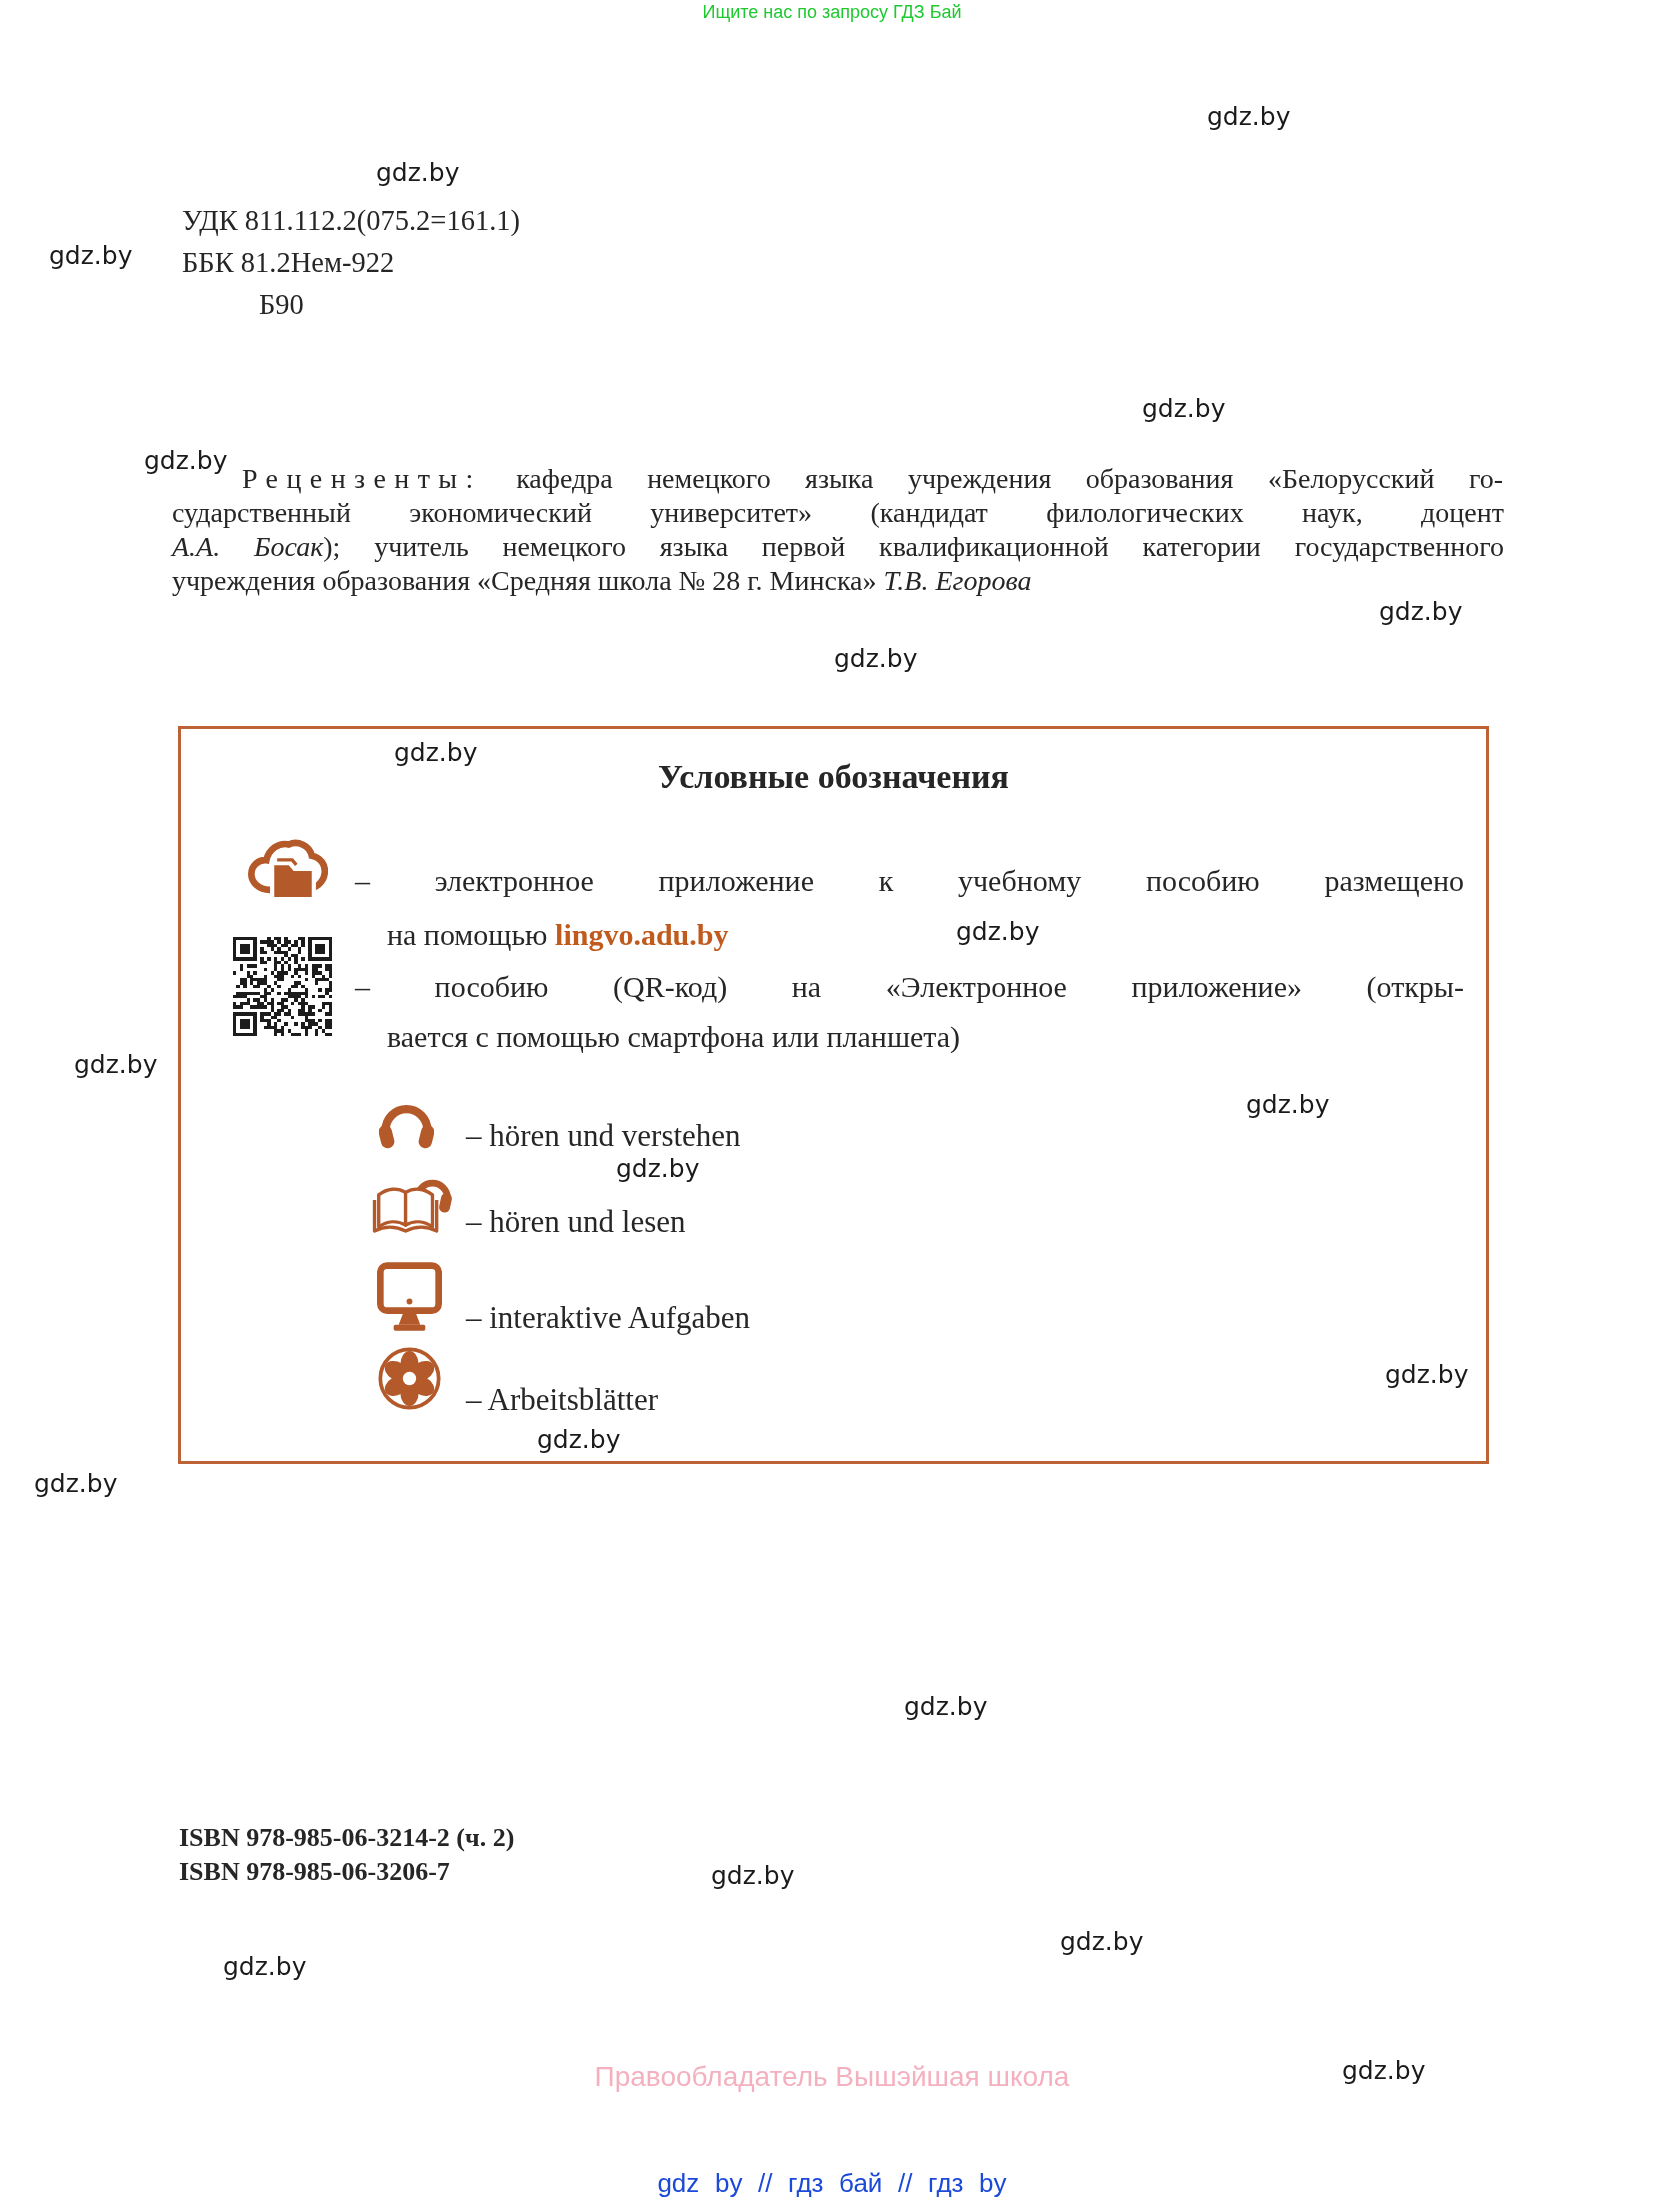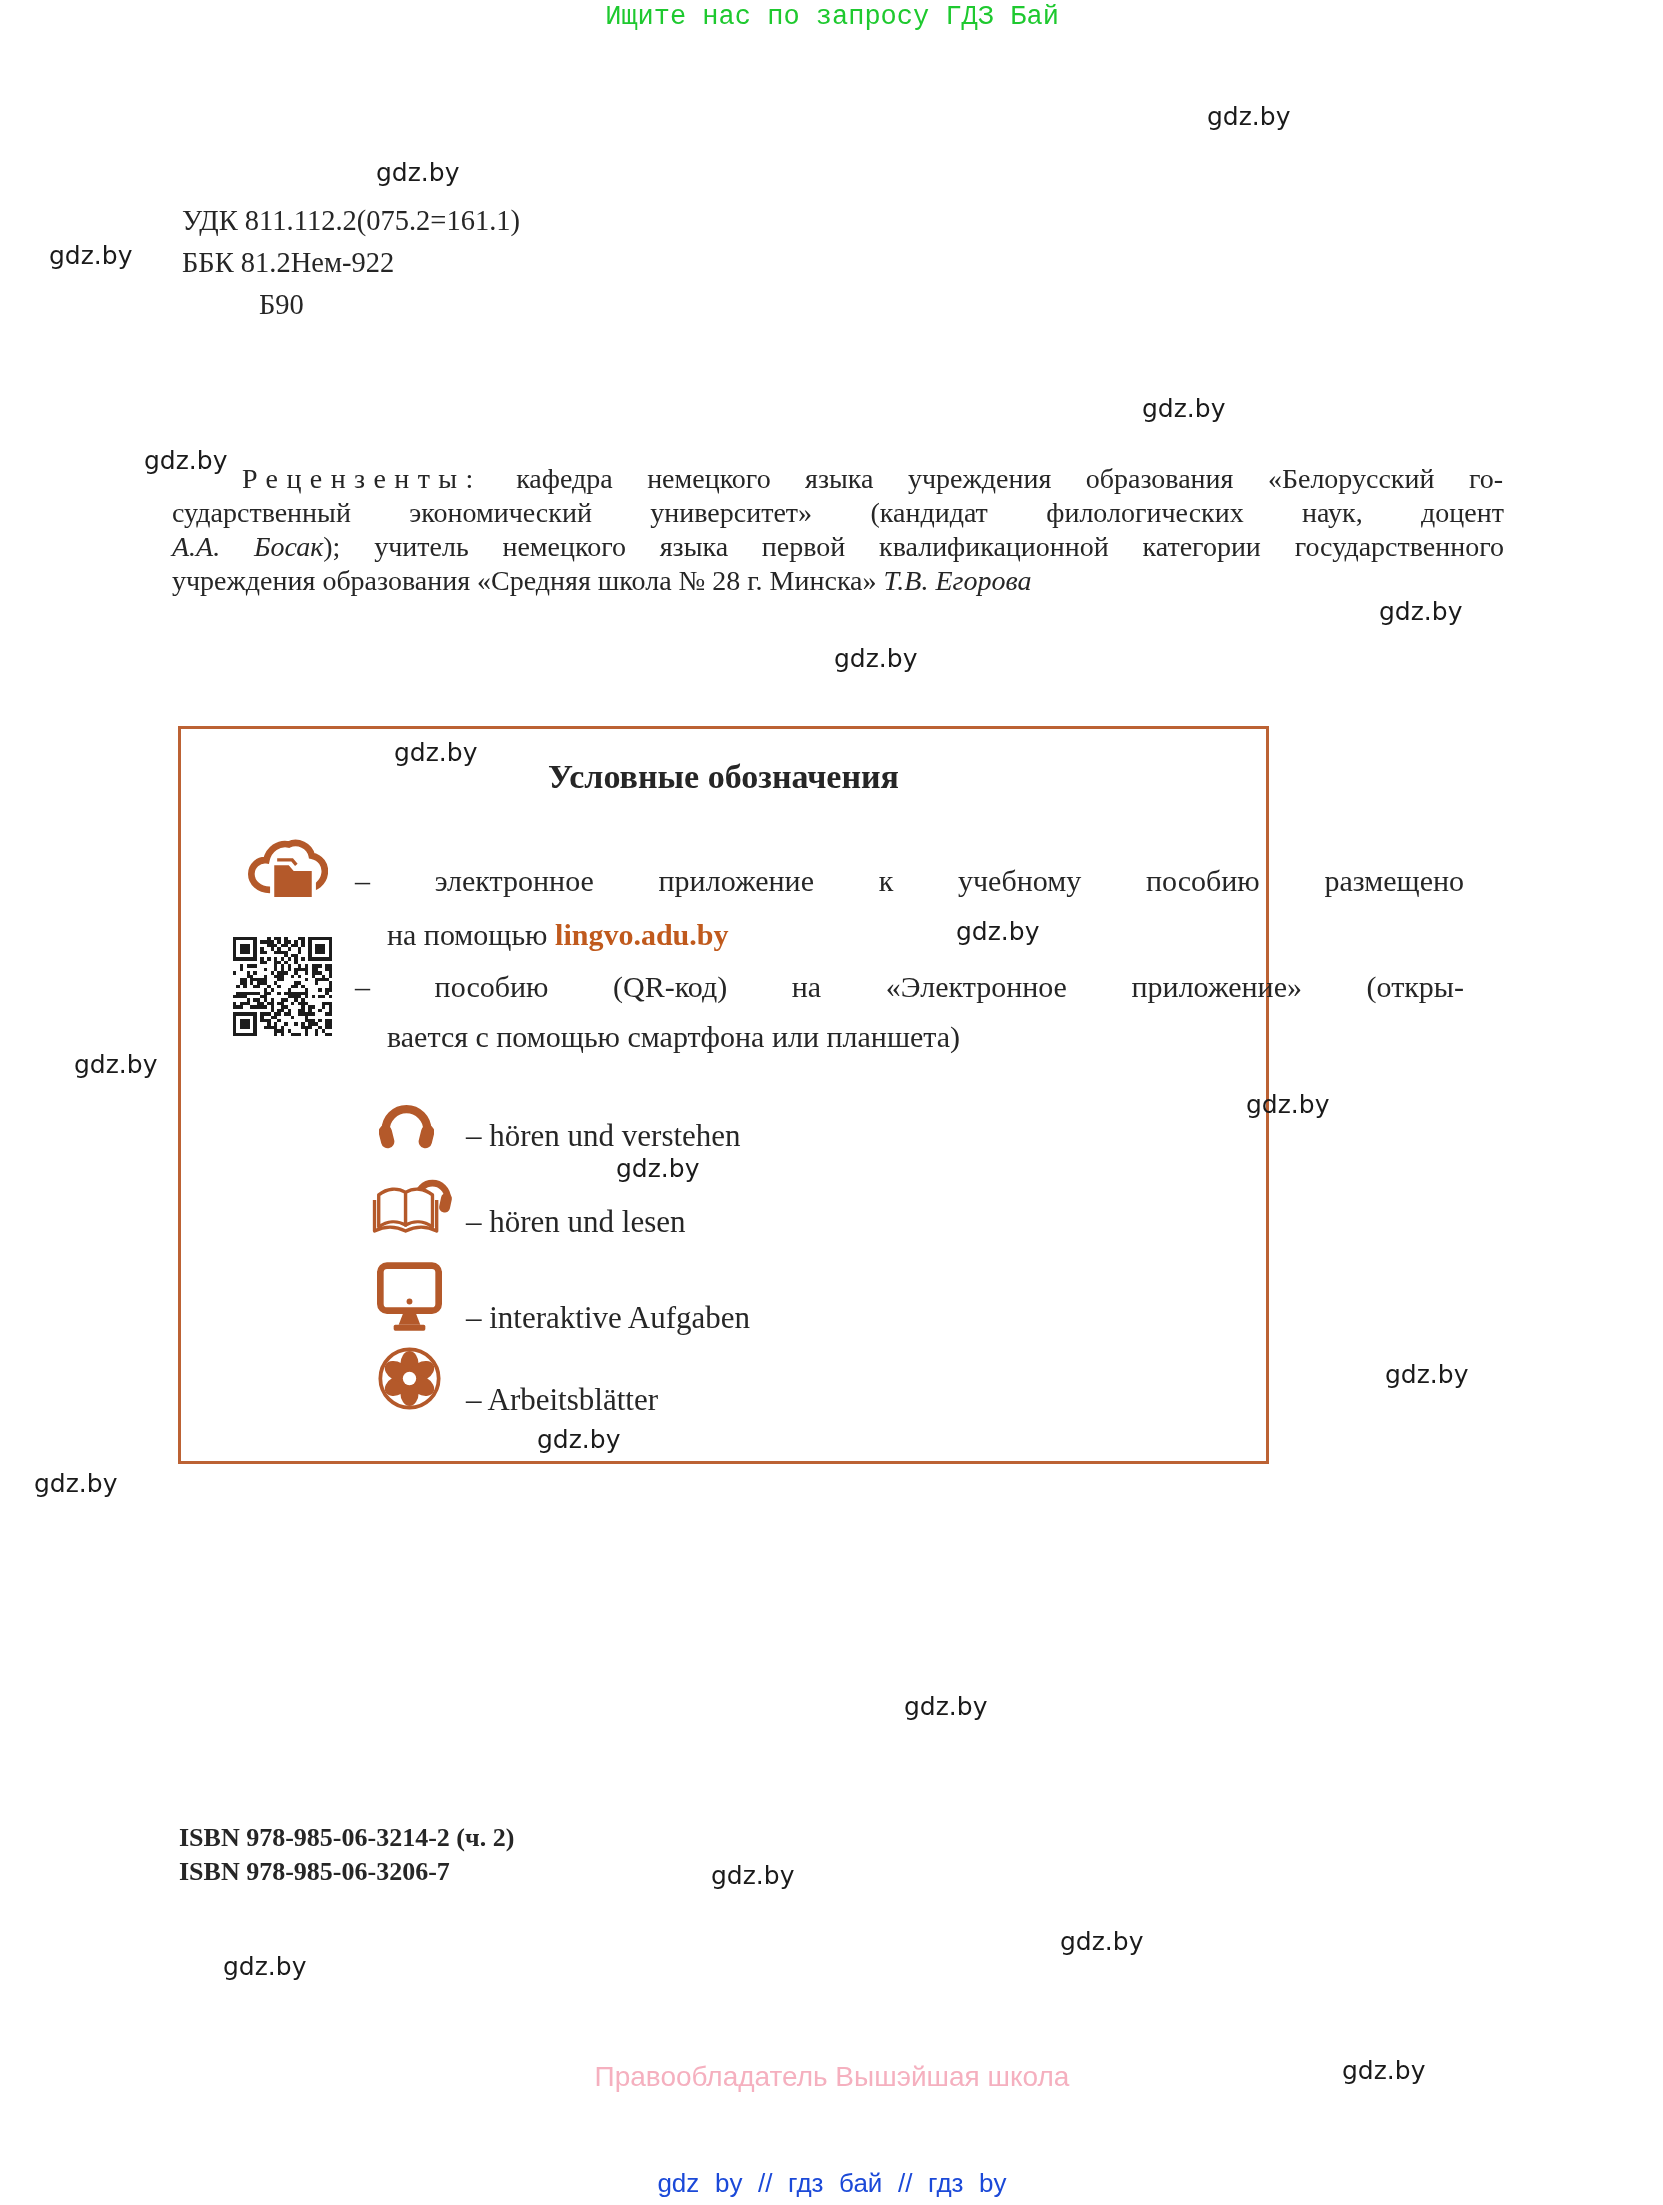--- a/index.html
+++ b/index.html
@@ -10,32 +10,32 @@
     --links-blue:#1b49d8;
     --publisher-pink:#f5b0bf;
     --text-dark:#262626;
     --watermark-black:#1a1a1a;
     --qr-black:#1c1c1c;
   }
   html,body{margin:0;padding:0;background:#ffffff;}
   .page{position:relative;width:1664px;height:2205px;background:#fff;overflow:hidden;
         font-family:"Liberation Serif","DejaVu Serif",serif;color:var(--text-dark);}
   .banner-green{position:absolute;left:0;right:0;top:1.7px;text-align:center;
-        font-family:Liberation Mono, monospace;font-size:27px;color:var(--banner-green);}
+        font-family:Liberation Sans, sans-serif;font-size:18px;color:var(--banner-green);}
   .wm{position:absolute;font-family:"DejaVu Sans","Liberation Sans",sans-serif;
         font-size:25px;color:var(--watermark-black);white-space:nowrap;z-index:5;}
   .udk-block{position:absolute;left:182px;top:200px;font-size:28.5px;line-height:42px;white-space:nowrap;}
   .udk-block .b90{padding-left:77px;}
   .reviewers{position:absolute;left:172px;top:446px;width:1332px;font-size:28px;}
   .rl{height:34px;line-height:34px;white-space:nowrap;}
   .rl.just{text-align:justify;text-align-last:justify;white-space:normal;}
   .rl.first{padding-left:70px;width:1261px;margin-top:16px;}
   .spread{letter-spacing:0.30em;}
   .it{font-style:italic;}
-  .legend{position:absolute;left:178px;top:726px;width:1091px;height:738px;
+  .legend{position:absolute;left:178px;top:726px;width:1311px;height:738px;
         border:3.4px solid var(--box-border-orange);box-sizing:border-box;background:#fff;}
   .legend-title{position:absolute;left:0;right:0;top:28.5px;text-align:center;
         font-size:34px;font-weight:bold;}
   .icon{position:absolute;color:var(--accent-orange);line-height:0;}
   .lx{position:absolute;font-size:30px;line-height:39px;white-space:nowrap;}
   .lx.just{text-align:justify;text-align-last:justify;white-space:normal;}
   .lx.de{font-size:31px;}
   .lnk{color:var(--link-orange);font-weight:bold;}
   .isbn{position:absolute;left:179px;top:1821px;font-size:26px;line-height:34px;font-weight:bold;white-space:nowrap;}
   .cpy{position:absolute;left:971px;top:1821px;font-size:26px;line-height:34px;white-space:nowrap;}

